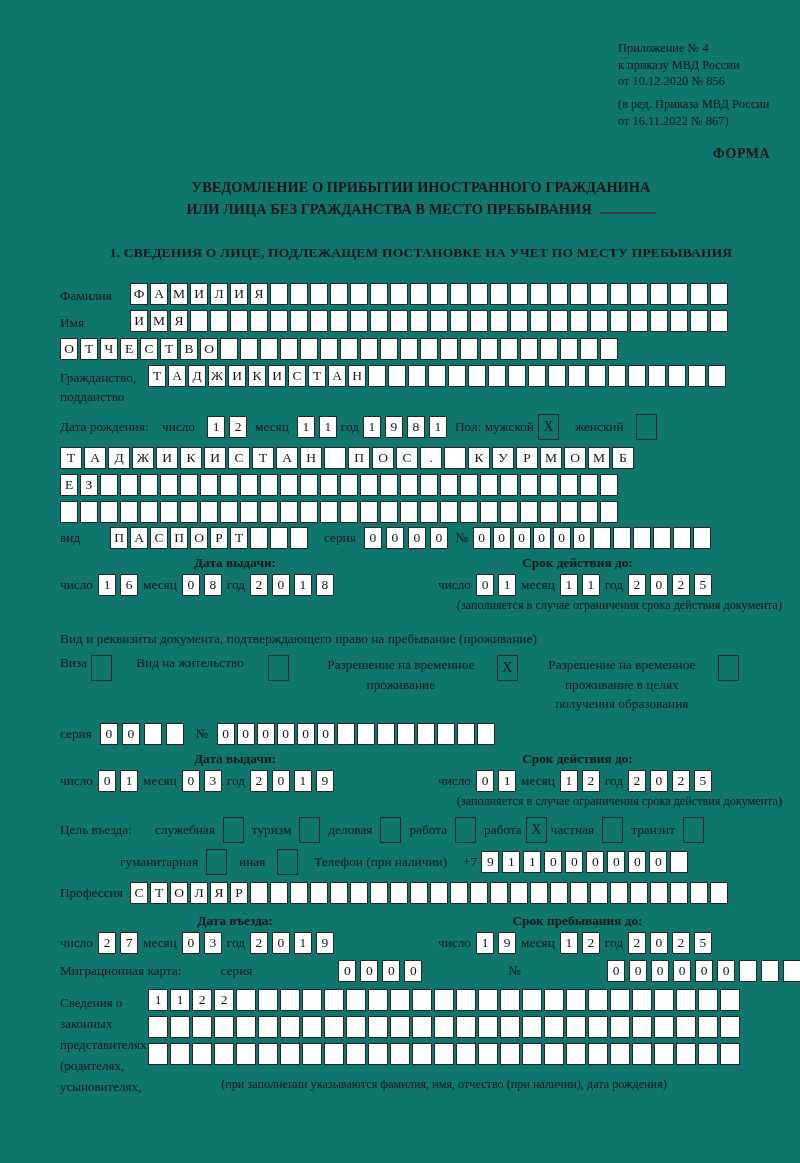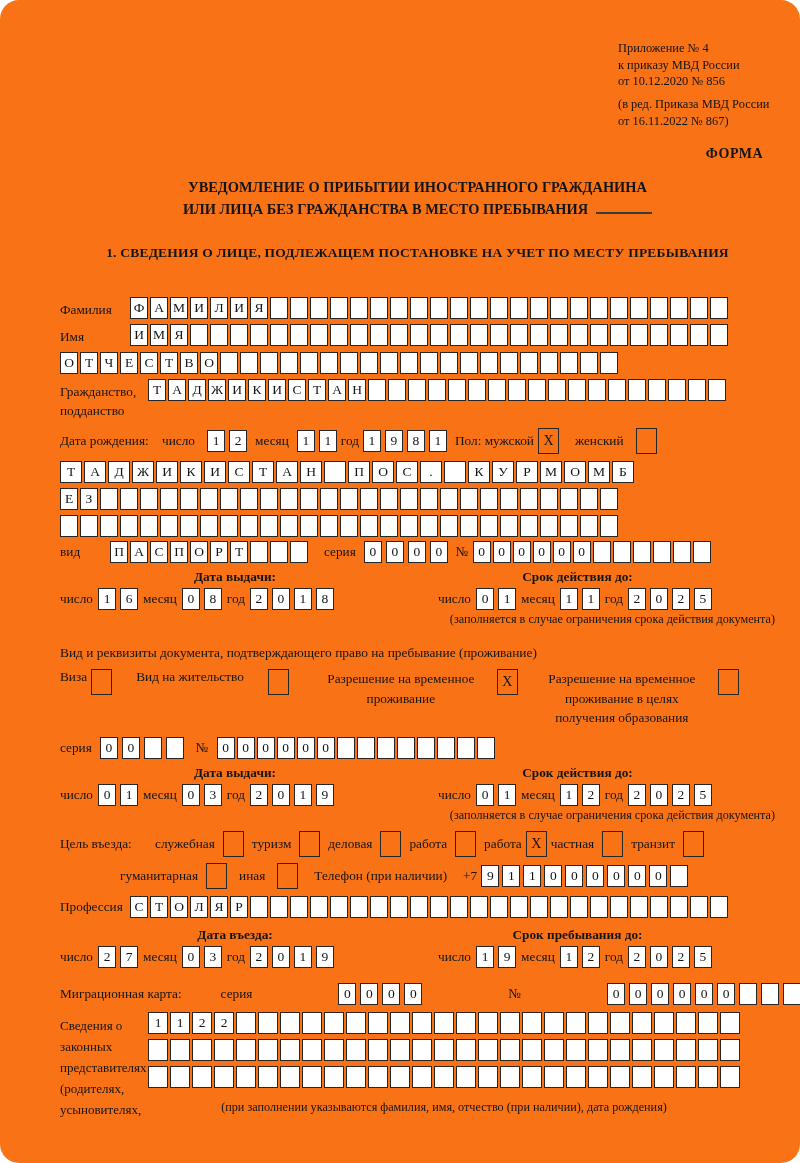--- a/index.html
+++ b/index.html
@@ -1,20 +1,20 @@
 <!DOCTYPE html>
 <html><head>
 <meta charset="utf-8">
 <style>
   html,body{margin:0;padding:0;background:#fff;}
   .page{
     width:800px;height:1163px;box-sizing:border-box;
-    padding:40px 25px 16px 60px;
+    padding:40px 18px 16px 60px;
     font-family:"Liberation Serif","DejaVu Serif",serif;
-    color:#141414;background:#f97316;overflow:hidden;position:relative;border-radius:19px;
+    color:#141414;background:#0f766e;overflow:hidden;position:relative;
   }
   .annex{margin-left:558px;font-size:12.4px;line-height:1.35;}
   .annex .amendment{margin-top:6px;}
   .form-label{font-weight:bold;text-align:right;padding-right:12px;margin-top:16px;font-size:14px;letter-spacing:.5px;}
   .title{text-align:center;font-weight:bold;font-size:14.4px;line-height:1.58;margin-top:14px;}
   .title-underline{display:inline-block;width:56px;border-bottom:2px solid #3a3a3a;margin-left:8px;vertical-align:baseline;}
   .section-heading{text-align:center;font-weight:bold;font-size:13.5px;margin-top:24px;letter-spacing:.2px;}
 
   .frow{display:flex;align-items:flex-start;margin-top:5px;}
   .frow.vcenter{align-items:center;}
@@ -70,21 +70,21 @@
 
   <div class="form-label">ФОРМА</div>
 
   <div class="title">
     <span>УВЕДОМЛЕНИЕ О ПРИБЫТИИ ИНОСТРАННОГО ГРАЖДАНИНА</span><br>
     <span>ИЛИ ЛИЦА БЕЗ ГРАЖДАНСТВА В МЕСТО ПРЕБЫВАНИЯ</span><span class="title-underline"></span>
   </div>
 
   <div class="section-heading">1. СВЕДЕНИЯ О ЛИЦЕ, ПОДЛЕЖАЩЕМ ПОСТАНОВКЕ НА УЧЕТ ПО МЕСТУ ПРЕБЫВАНИЯ</div>
 
-  <div class="frow" style="margin-top:36px;align-items:flex-end;">
+  <div class="frow" style="margin-top:22px;align-items:flex-end;">
     <div class="flabel w70">Фамилия</div>
     <div class="cellrow">
         <span class="cell">Ф</span>
         <span class="cell">А</span>
         <span class="cell">М</span>
         <span class="cell">И</span>
         <span class="cell">Л</span>
         <span class="cell">И</span>
         <span class="cell">Я</span>
         <span class="cell"></span>
@@ -671,21 +671,21 @@
         <span class="cellrow">
             <span class="cell">2</span>
             <span class="cell">0</span>
             <span class="cell">2</span>
             <span class="cell">5</span>
           </span>
       </div>
     </div>
   </div>
 
-  <div class="frow vcenter" style="margin-top:15px;gap:39px;">
+  <div class="frow vcenter" style="margin-top:6px;gap:39px;">
     <span class="inlbl" style="width:180px;">Миграционная карта:</span>
     <span class="inlbl">серия</span>
     <span class="gap8"></span>
     <span class="cellrow" style="gap:4px;">
         <span class="cell">0</span>
         <span class="cell">0</span>
         <span class="cell">0</span>
         <span class="cell">0</span>
       </span>
     <span class="gap8"></span>

